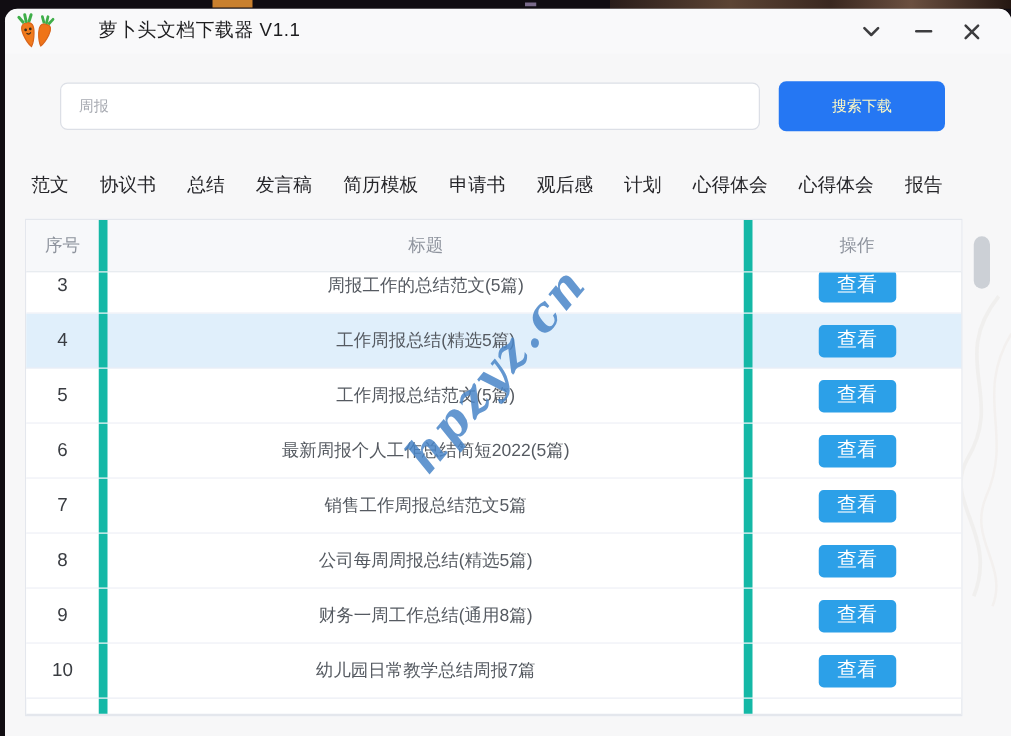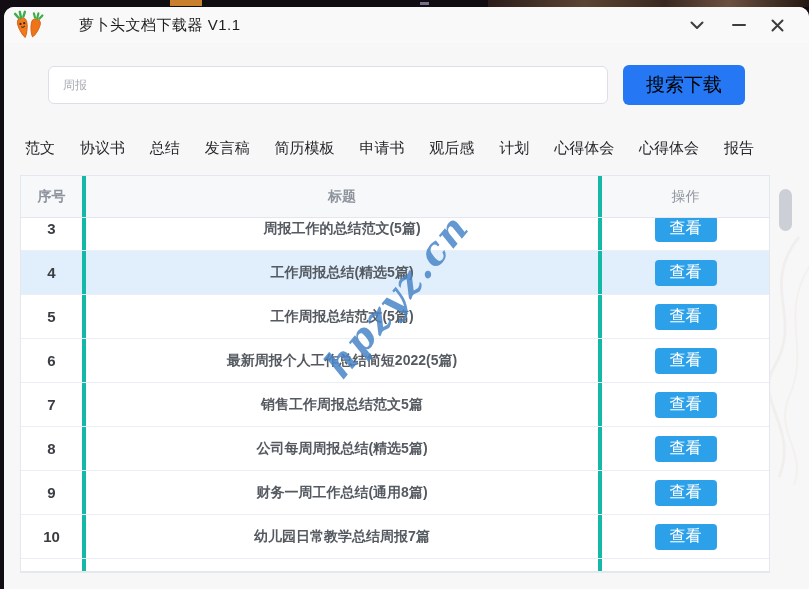--- a/index.html
+++ b/index.html
@@ -25,38 +25,38 @@
   .winctl { position:absolute; top:4px; width:30px; height:28px; display:flex;
     align-items:center; justify-content:center; cursor:default; color:#3d3d3f; }
   .winctl svg { display:block; }
   .ctl-drop { left:678px; } .ctl-min { left:720px; } .ctl-close { left:758px; }
 
   
   .search-input { position:absolute; left:44px; top:59px; width:560px; height:38px;
     border:1px solid #dcdfe6; border-radius:6px; background:#fff; padding:0 14px;
     font-size:12px; color:#333; outline:none; font-family:"Liberation Sans",sans-serif; }
   .search-input::placeholder { color:#a8abb2; }
-  .search-btn { position:absolute; left:619px; top:58px; width:122px; height:40px;
-    background:#2577f3; border:none; border-radius:6px; color:#000000; font-size:19px;
+  .search-btn { position:absolute; left:619px; top:58px; width:133px; height:40px;
+    background:#2577f3; border:none; border-radius:6px; color:#fef9c3; font-size:12px;
     cursor:pointer; font-family:"Liberation Sans",sans-serif; }
 
   
   .categories { position:absolute; left:21px; top:126px; width:729px; height:30px;
     display:flex; justify-content:space-between; align-items:center; }
   .cat-item { font-size:15px; color:#26262a; cursor:pointer; white-space:nowrap; }
 
   
   .doc-table { position:absolute; left:16px; top:168px; width:750px; height:398px;
     background:#fff; border:1px solid #e4e7ed; }
   .t-row { display:grid; grid-template-columns:65px 1fr 167px; align-items:center; }
   .t-head { height:42px; background:#f7f8fa; border-bottom:1px solid #e4e7ed; }
   .t-head .t-cell { color:#8e939d; font-size:14px; }
   .t-cell { text-align:center; height:100%; display:flex; align-items:center;
     justify-content:center; }
-  .c-no, .c-title { border-right:4px solid #14b8a6;font-weight:bold; }
+  .c-no, .c-title { border-right:7px solid #14b8a6; }
   .t-body-row { height:44px; border-bottom:1px solid #ebeef5; background:#fff; }
   .t-body-row .cell-no { font-size:15px; color:#3a3d42; }
   .t-body-row .cell-title { font-size:14px; color:#555a61; }
   .t-body-row.highlight { background:#e0effb; }
   .row-clip { height:33px; overflow:hidden; }
   .row-clip .t-body-row { margin-top:-11px; }
   .row-stub { height:13px; border-bottom:1px solid #e4e7ed; }
   .view-btn { width:62px; height:26px; background:#2ca0e8; border:none; border-radius:4px;
     color:#fff; font-size:16px; cursor:pointer; font-family:"Liberation Sans",sans-serif; }
 

